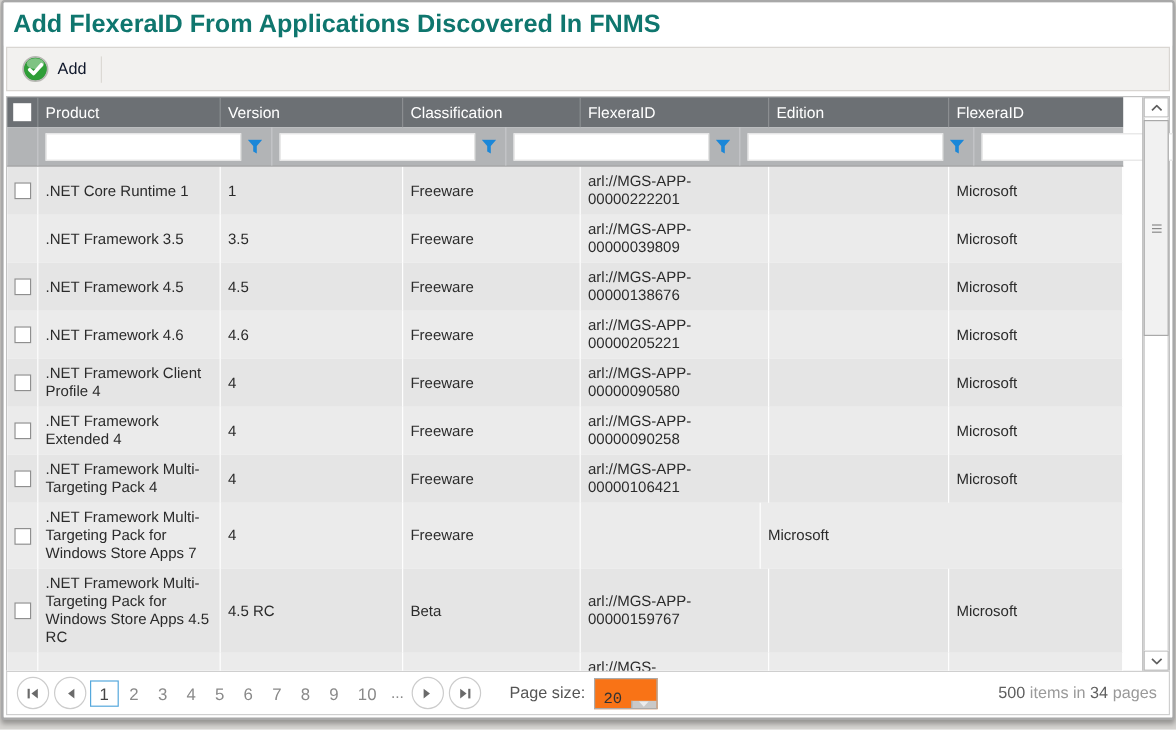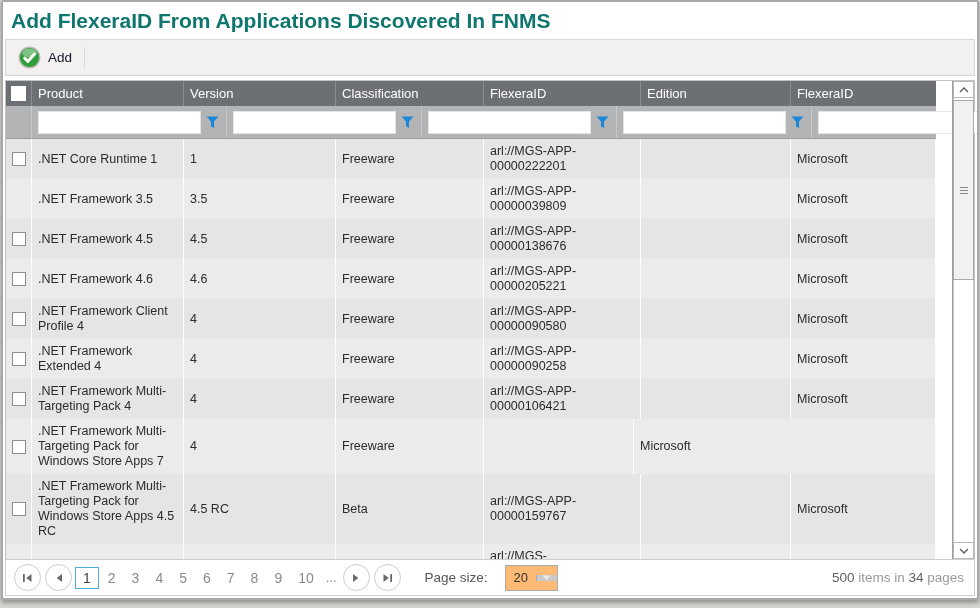--- a/index.html
+++ b/index.html
@@ -136,25 +136,25 @@
     display:flex;align-items:center;justify-content:center;
     margin:0 2px;cursor:pointer;flex:0 0 auto;
   }
   .pg-num{
     font-size:14px;color:#8a8a8a;padding:2px 7px;margin:0 1px;cursor:pointer;
   }
   .pg-num.current{
     border:1px solid #55a8dc;color:#444;background:#fff;cursor:default;
   }
   .pg-ellipsis{color:#8a8a8a;margin:0 4px;}
-  .pagesize{display:flex;align-items:center;margin-left:22px;gap:17px;}
+  .pagesize{display:flex;align-items:center;margin-left:22px;gap:7px;}
   .ps-label{color:#555;font-size:13.5px;}
   .ps-select{
-    display:flex;align-items:center;height:24px;
-    border:1px solid #ababab;background:#fdba74;cursor:pointer;
+    display:flex;align-items:flex-end;height:24px;
+    border:1px solid #ababab;background:#f97316;cursor:pointer;font-family:Liberation Mono, monospace;
   }
   .ps-value{width:30px;display:flex;align-items:center;justify-content:center;font-size:13px;color:#333;}
   .ps-arrow{
     width:20px;background:#c9c9c9;border-left:1px solid #ababab;
     display:flex;align-items:center;justify-content:center;
   }
   .pg-info{margin-left:auto;font-size:13.5px;color:#9a9a9a;white-space:nowrap;padding-right:4px;}
   .pg-info b{font-weight:400;color:#5f5f5f;}
 </style>
 </head>

